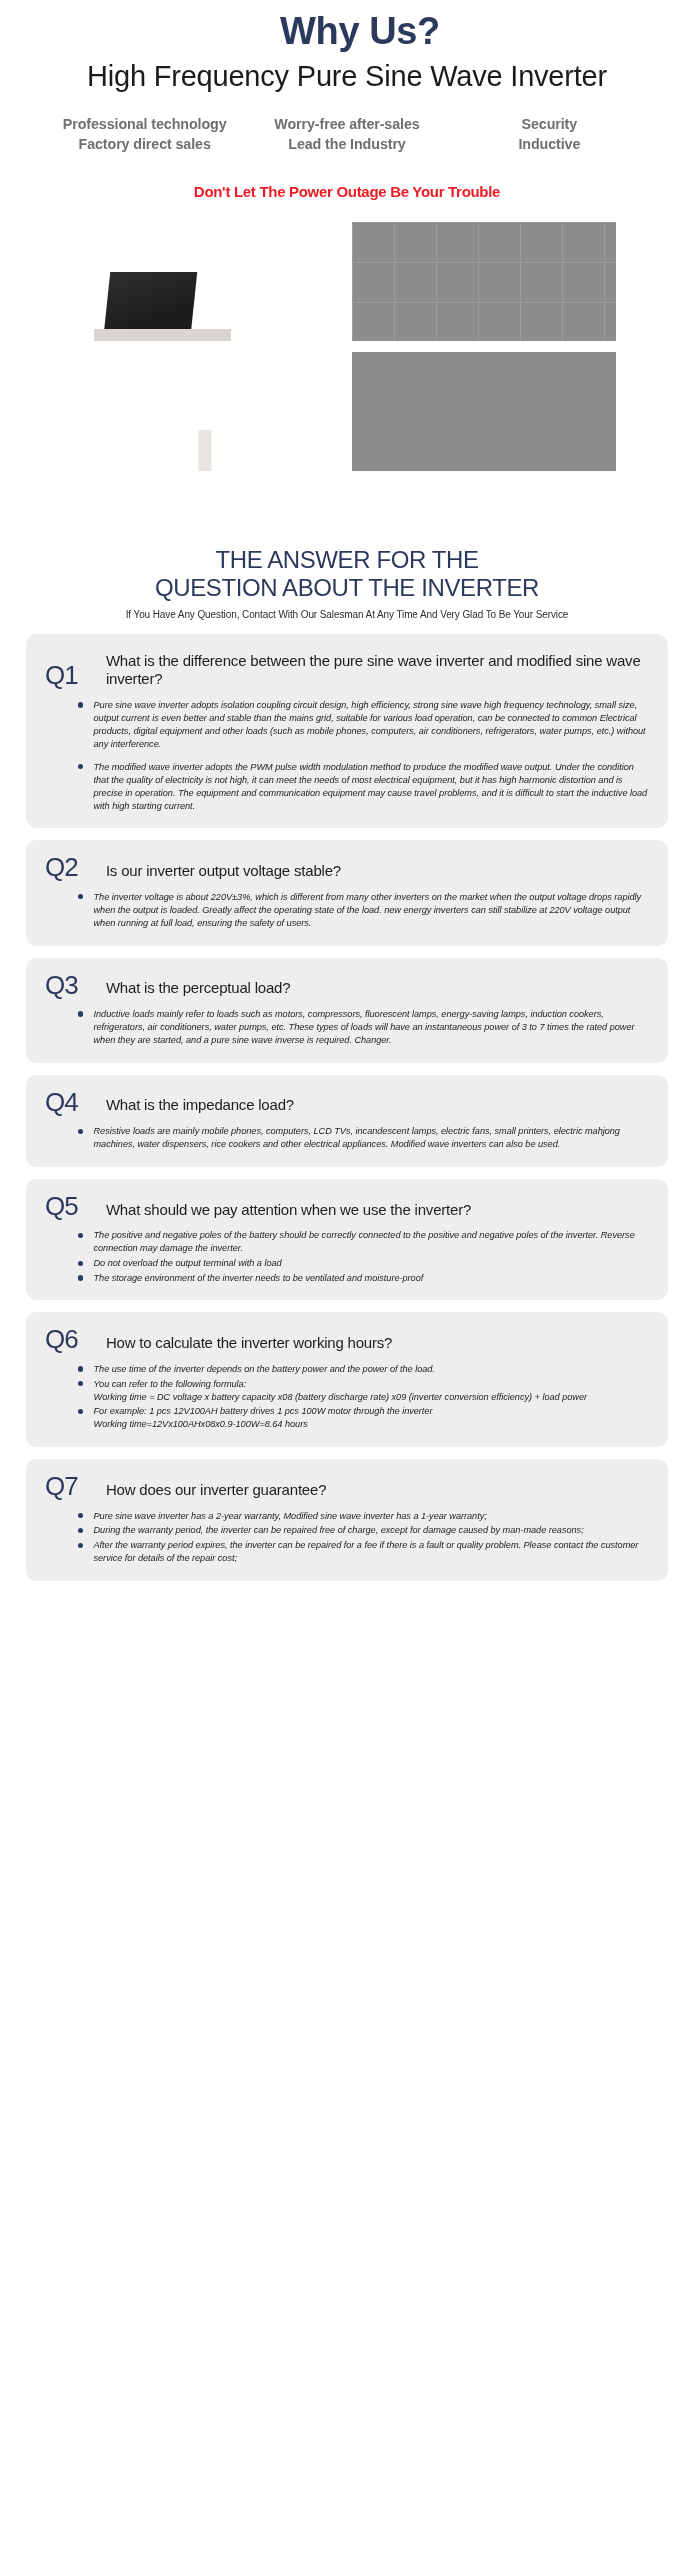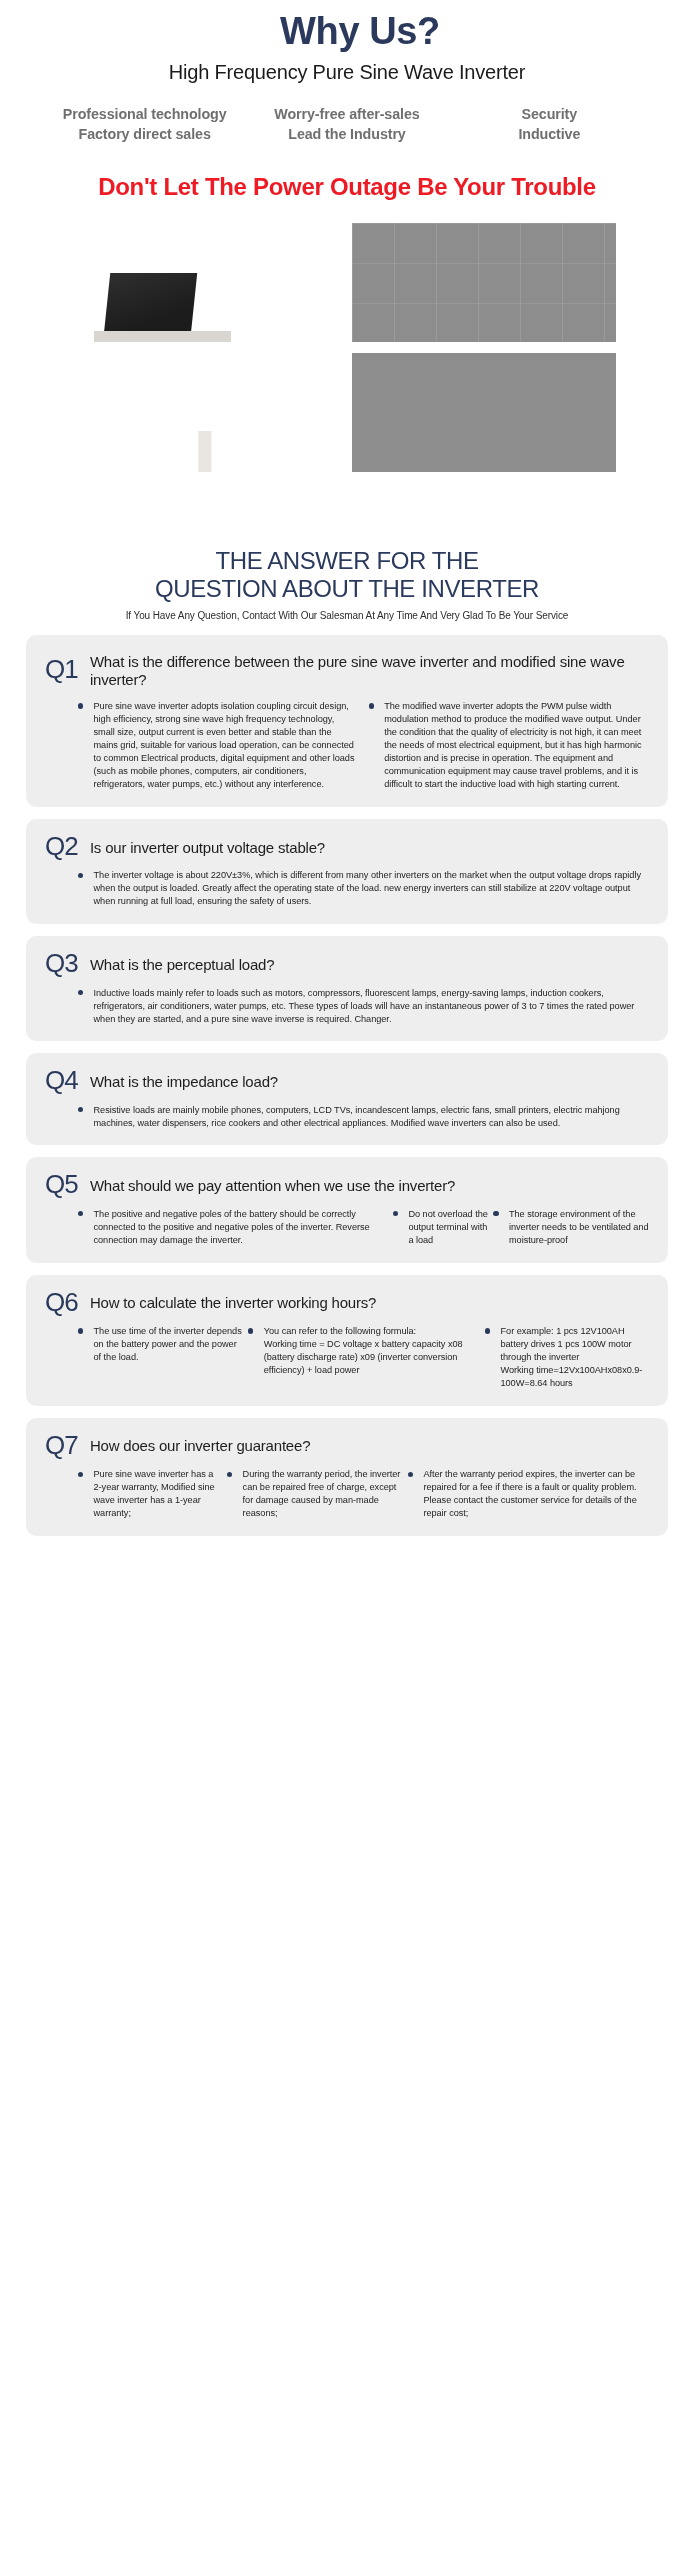--- a/index.html
+++ b/index.html
@@ -21,21 +21,21 @@
     font-size: 38px;
     font-weight: bold;
     color: #2b3a5c;
     letter-spacing: -0.4px;
     line-height: 1.05;
     margin-left: 26px;
   }
 
   .hero-subtitle {
     margin-top: 8.7px;
-    font-size: 20px;
+    font-size: 29px;
     font-weight: normal;
     color: #1b1b1b;
     line-height: 1.1;
     letter-spacing: -0.2px;
   }
 
   
   .features {
     margin: 22.6px auto 0;
     width: 607px;
@@ -50,21 +50,21 @@
     font-weight: bold;
     color: #6f6f6f;
     line-height: 1.3;
     letter-spacing: -0.1px;
   }
 
   
   .red-banner {
     margin-top: 29.5px;
     text-align: center;
-    font-size: 24px;
+    font-size: 15px;
     font-weight: bold;
     color: #ee1b24;
     letter-spacing: -0.3px;
   }
 
   
   .photo-grid {
     margin: 22.6px auto 0;
     width: 538px;
     display: grid;
@@ -182,22 +182,22 @@
   }
 
   .faq-card {
     background: #eeeeee;
     border-radius: 10.4px;
     padding: 14px 19px 15.6px 19px;
   }
 
   .faq-head {
     display: flex;
-    align-items: center;
-    gap: 12px;
+    align-items: flex-end;
+    gap: 28px;
   }
 
   .faq-num {
     font-size: 26px;
     font-weight: normal;
     color: #2b3a5c;
     line-height: 1;
     flex: 0 0 auto;
     letter-spacing: -0.9px;
   }
@@ -206,22 +206,23 @@
     font-size: 15px;
     color: #1d1d1d;
     line-height: 1.22;
     padding-top: 3.5px;
     letter-spacing: -0.2px;
   }
 
   .faq-body {
     margin: 10.4px 0 0 29.5px;
     display: flex;
-    flex-direction: row;
+    flex-direction: column;
     gap: 9.5px;
+    font-style: italic;
   }
 
   .faq-bullet {
     position: relative;
     padding-left: 19px;
     font-size: 9.2px;
     line-height: 1.42;
     color: #232323;
     letter-spacing: -0.04px;
     white-space: pre-line;

